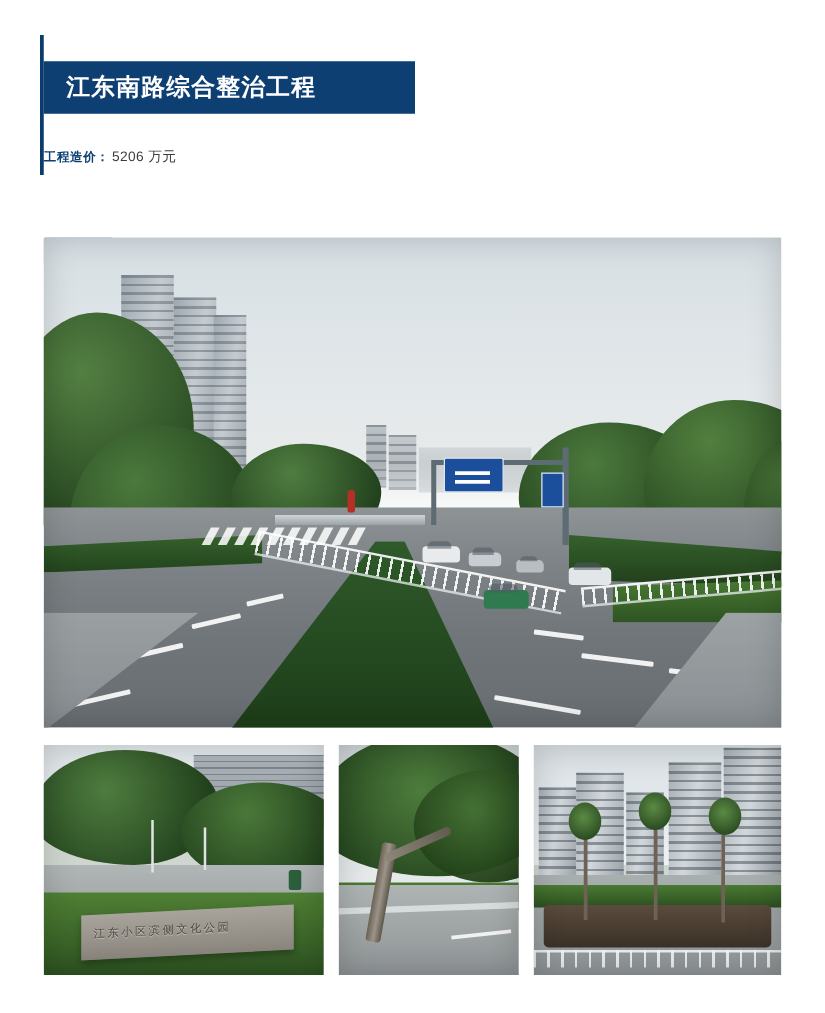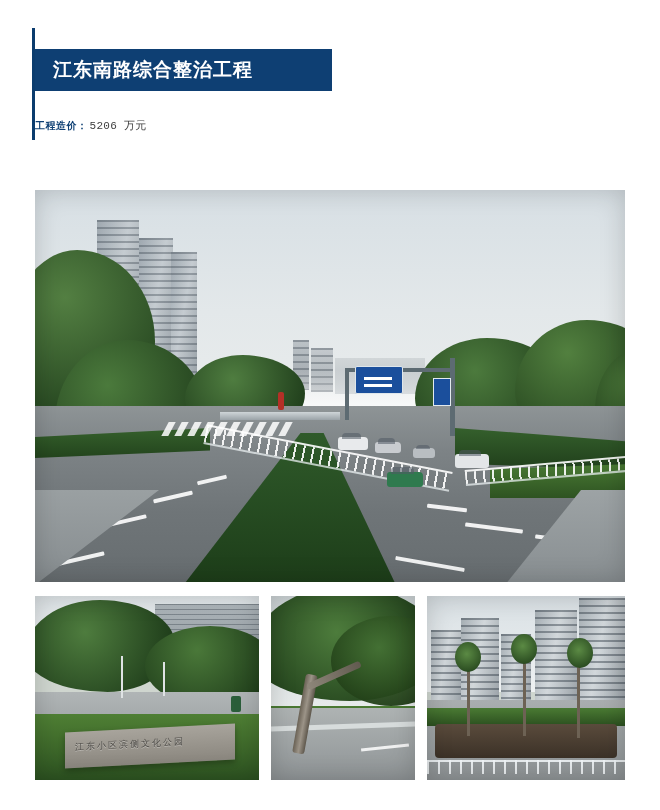--- a/index.html
+++ b/index.html
@@ -58,21 +58,20 @@
     font-size: 10px;
     font-weight: 700;
     color: #0e3f73;
     letter-spacing: 0.5px;
   }
   .cost-value {
     font-size: 11px;
     color: #3d3d3d;
     margin-left: 2px;
     letter-spacing: 0.3px;
-    font-family: Liberation Mono, monospace;
   }
 
   
   .photo {
     position: absolute;
     overflow: hidden;
     background: #cfd6cf;
   }
   .photo .scene { position: absolute; inset: 0; }
 

